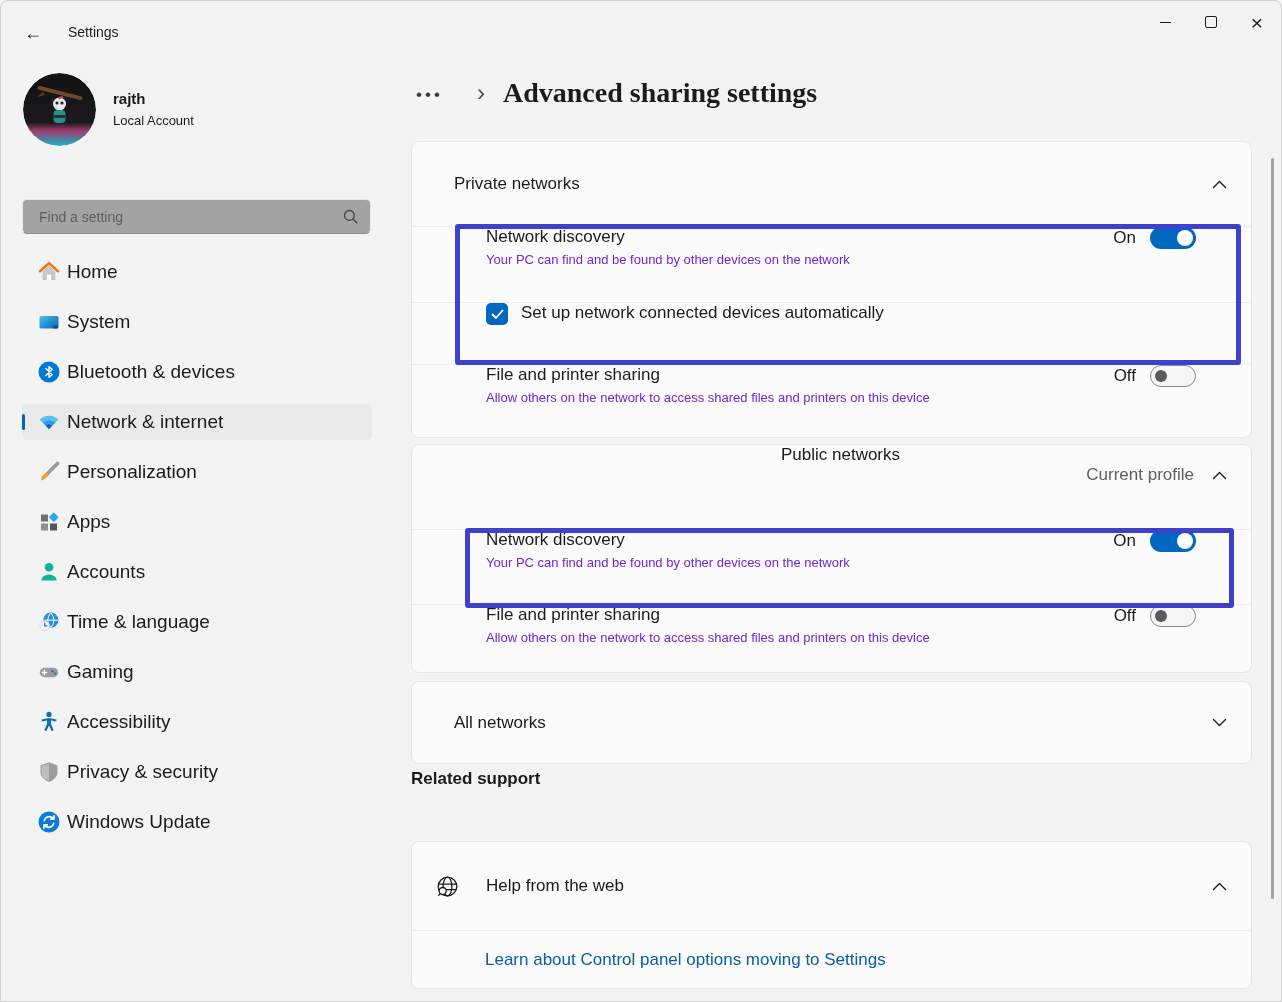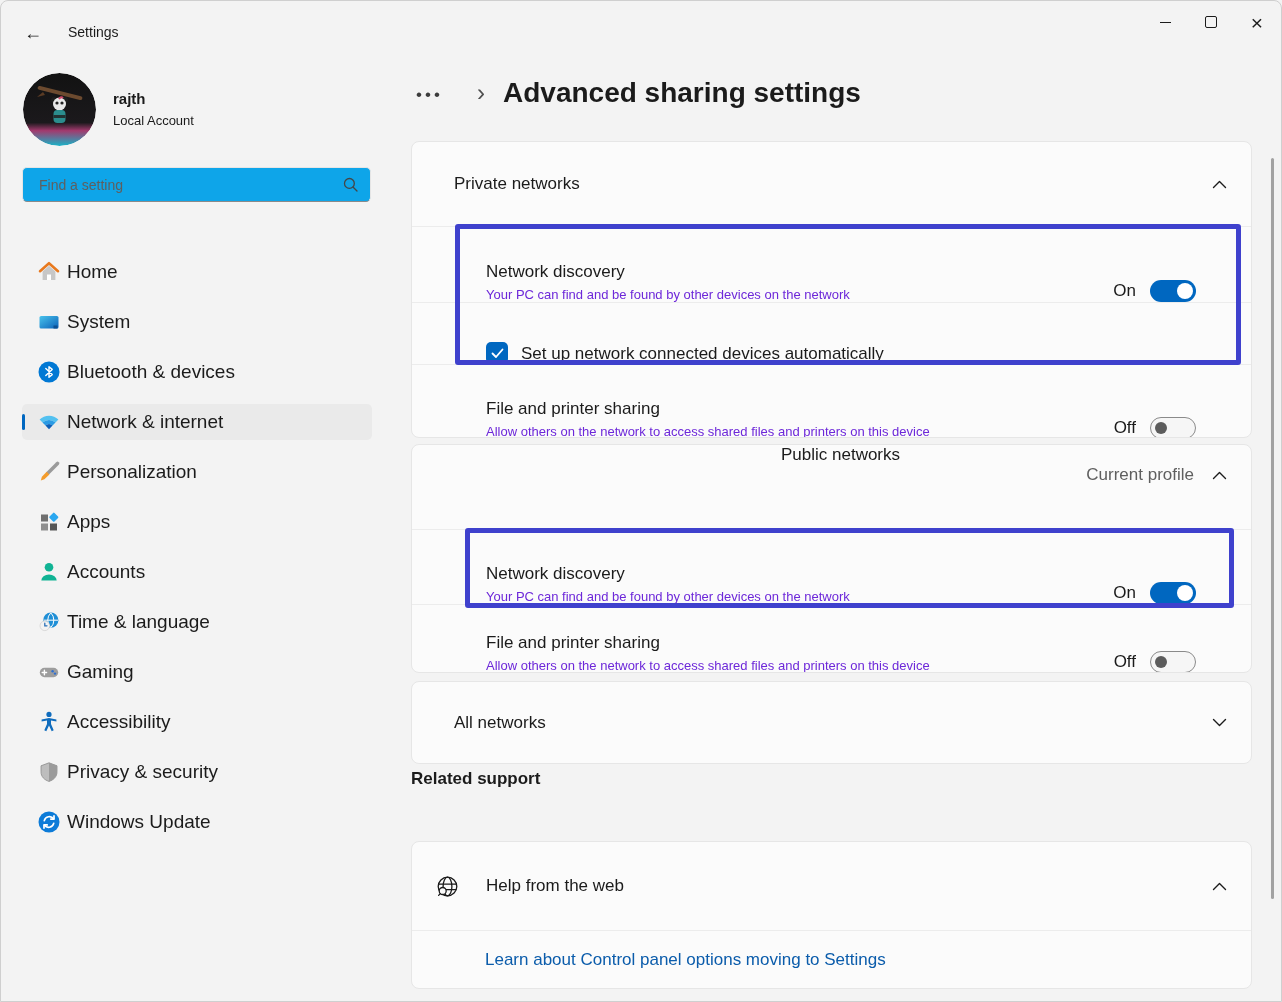--- a/index.html
+++ b/index.html
@@ -22,21 +22,21 @@
   .win-btn{width:46px;height:40px;display:flex;align-items:center;justify-content:center;cursor:pointer;}
   .glyph-min{width:11px;height:1px;background:#1b1b1b;}
   .glyph-max{width:10px;height:10px;border:1px solid #1b1b1b;border-radius:2px;}
   .glyph-close{font-size:21px;line-height:1;color:#1b1b1b;font-weight:400;}
 
   
   .avatar{position:absolute;left:22px;top:72px;width:73px;height:73px;border-radius:50%;overflow:hidden;}
   .profile-name{position:absolute;left:112px;top:89px;font-size:15px;font-weight:bold;}
   .profile-type{position:absolute;left:112px;top:112px;font-size:13px;}
   .searchbox{
-    position:absolute;left:21px;top:166px;width:349px;height:35px;background:#0ea5e9;
+    position:absolute;left:21px;top:198px;width:349px;height:35px;background:#a3a3a3;
     border:1px solid #e5e5e5;border-bottom:1px solid #8a8a8a;border-radius:5px;box-sizing:border-box;
     display:flex;align-items:center;
   }
   .searchbox input{
     flex:1;border:none;outline:none;background:transparent;margin-left:14px;
     font-size:14px;font-family:"Liberation Sans",sans-serif;color:#1b1b1b;
   }
   .searchbox input::placeholder{color:#5f5f5f;opacity:1;}
   .search-icon{margin-right:12px;display:flex;}
 
@@ -49,42 +49,42 @@
   .nav-item.selected::before{
     content:"";position:absolute;left:0;top:10px;width:3px;height:16px;border-radius:2px;background:#0067c0;
   }
   .nav-icon{width:24px;height:24px;margin-left:15px;display:flex;align-items:center;justify-content:center;flex:0 0 24px;}
   .nav-label{margin-left:6px;font-size:19px;}
 
   
   .main{position:absolute;left:410px;top:0;width:841px;height:1002px;}
   .crumb-ellipsis{position:absolute;left:5px;top:84px;font-size:17px;letter-spacing:3px;color:#3c3c3c;cursor:pointer;}
   .crumb-sep{position:absolute;left:66px;top:78px;font-size:24px;color:#4f4f4f;}
-  .page-title{position:absolute;left:92px;top:76px;font-size:28px;font-weight:600;}
+  .page-title{position:absolute;left:92px;top:76px;font-size:28px;font-weight:600;font-family:Liberation Serif, serif;}
 
   .card{
     position:absolute;left:0;width:841px;background:#fbfbfb;border:1px solid #e6e6e6;
     border-radius:8px;box-sizing:border-box;overflow:hidden;
   }
   .card-private{top:140px;height:297px;}
   .card-public{top:443px;height:229px;}
   .card-all{top:680px;height:83px;}
   .card-help{top:840px;height:148px;}
 
   .card-header{display:flex;align-items:center;padding:0 24px 0 22px;cursor:pointer;}
   .card-private .card-header{height:84px;}
   .card-public .card-header{height:84px;flex-direction:column;}
   .card-all .card-header{height:81px;}
   .card-help .card-header{height:88px;}
   .section-title{font-size:17px;margin-left:20px;}
   .header-right{margin-left:auto;display:flex;align-items:center;gap:18px;}
   .muted{color:#5f5f5f;font-size:17px;}
   .divider{height:1px;background:#ececec;}
 
-  .setting-row{display:flex;align-items:flex-end;padding:0 55px 0 74px;}
+  .setting-row{display:flex;align-items:flex-start;padding:0 55px 0 74px;}
   .row-nd{height:75px;}
   .row-cb{height:61px;padding-left:74px;}
   .row-fs1{height:74px;}
   .row-nd2{height:74px;}
   .row-fs2{height:68px;}
   .row-text{display:flex;flex-direction:column;}
   .row-title{font-size:17px;}
   .row-desc{font-size:13px;color:#6d28d9;margin-top:5px;}
   .row-right{margin-left:auto;display:flex;align-items:center;gap:14px;}
   .state-label{font-size:17px;}

